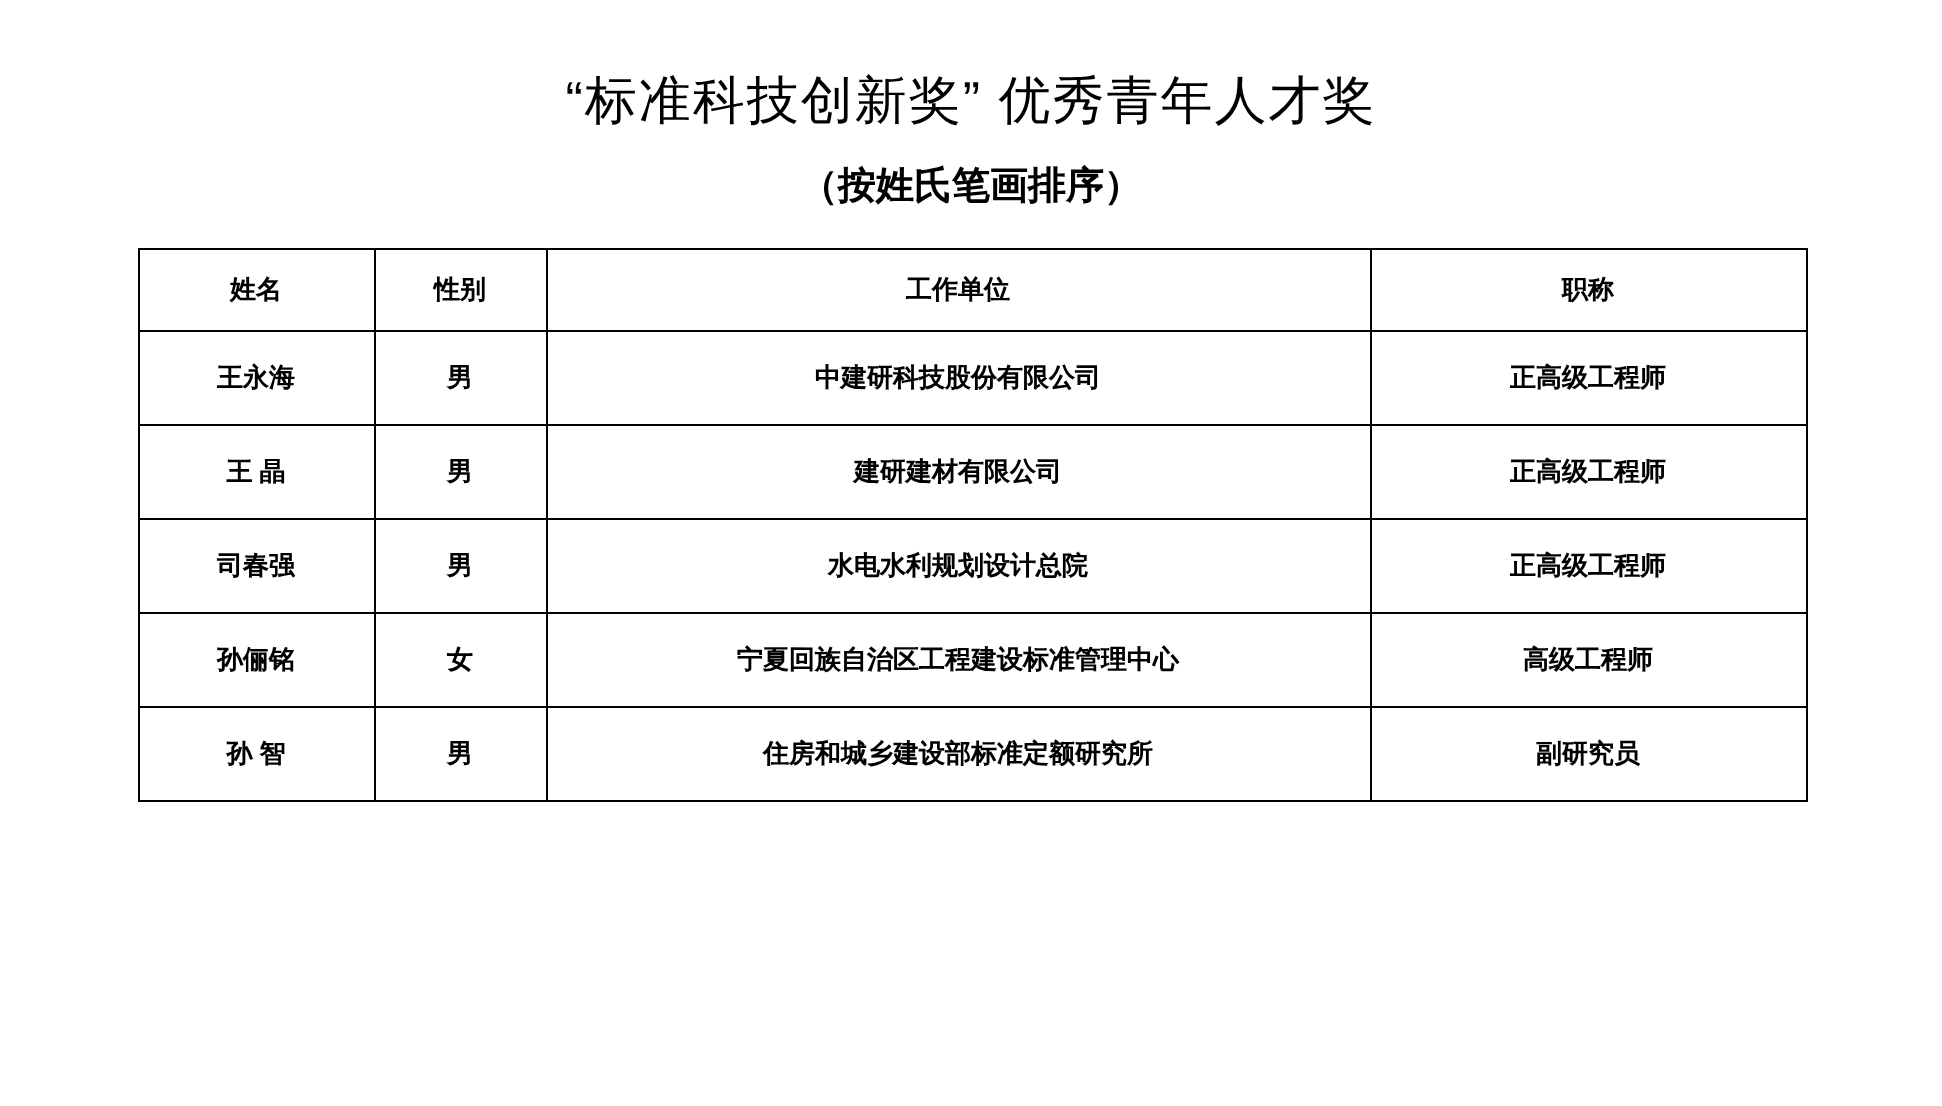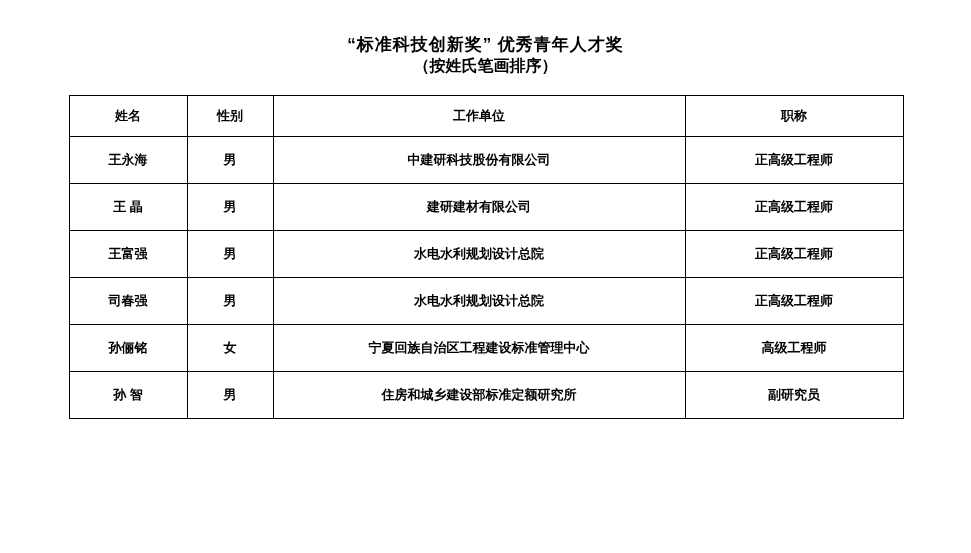--- a/index.html
+++ b/index.html
@@ -15,30 +15,31 @@
     overflow: hidden;
   }
   .page {
     width: 971px;
     height: 553px;
     position: relative;
     box-sizing: border-box;
   }
   .doc-title {
     text-align: center;
-    font-size: 17px;
-    font-weight: bold;
+    font-size: 26px;
+    font-weight: normal;
     letter-spacing: 1px;
     margin-top: 33px;
     font-family: "Liberation Sans", "DejaVu Sans", sans-serif;
   }
   .doc-subtitle {
     text-align: center;
-    font-size: 16px;
+    font-size: 19px;
     font-weight: bold;
+    margin-top: 12px;
     font-family: "Liberation Sans", "DejaVu Sans", sans-serif;
   }
   .table-wrap {
     margin: 18px auto 0 auto;
     width: 834px;
   }
   table.award-table {
     border-collapse: collapse;
     width: 100%;
     table-layout: fixed;
@@ -94,26 +95,20 @@
           <td>中建研科技股份有限公司</td>
           <td>正高级工程师</td>
         </tr>
         <tr>
           <td>王 晶</td>
           <td>男</td>
           <td>建研建材有限公司</td>
           <td>正高级工程师</td>
         </tr>
         <tr>
-          <td>王富强</td>
-          <td>男</td>
-          <td>水电水利规划设计总院</td>
-          <td>正高级工程师</td>
-        </tr>
-        <tr>
           <td>司春强</td>
           <td>男</td>
           <td>水电水利规划设计总院</td>
           <td>正高级工程师</td>
         </tr>
         <tr>
           <td>孙俪铭</td>
           <td>女</td>
           <td>宁夏回族自治区工程建设标准管理中心</td>
           <td>高级工程师</td>

